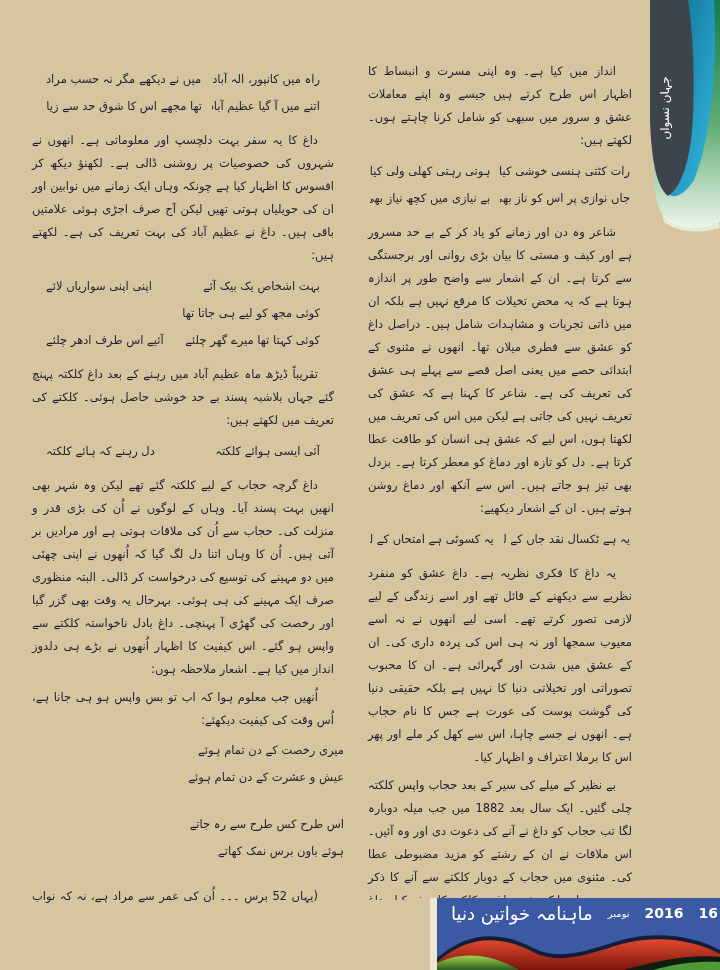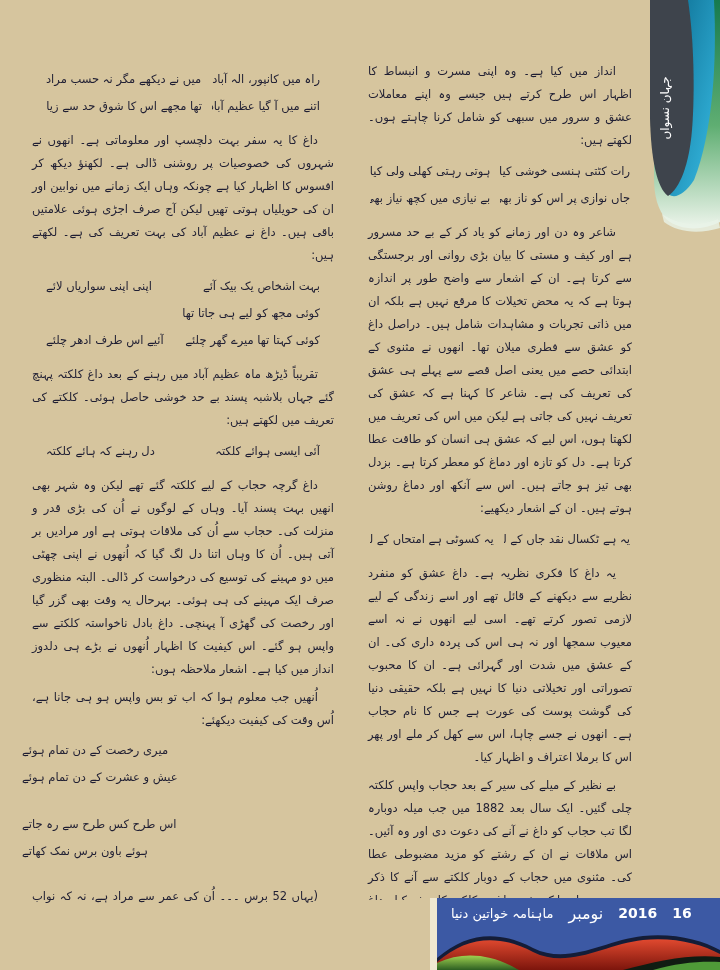--- a/index.html
+++ b/index.html
@@ -16,41 +16,41 @@
   .col-right{left:358px;width:284px;height:840px;}
   .col-left{left:22px;width:322px;height:846px;}
   .para{margin:0 10px 5px;text-indent:16px;}
   .couplet{margin:6px 0 9px;}
   .cline{
     display:flex;justify-content:space-between;gap:10px;
     padding:0 12px;line-height:27px;white-space:nowrap;text-indent:0;
   }
   .col-left .cline{padding:0 24px;}
   .hemi{overflow:hidden;}
-  .verse{margin:4px 0 20px;text-align:left;line-height:27px;}
+  .verse{margin:4px 0 20px;text-align:right;line-height:27px;}
   
   .masthead{position:absolute;top:0;right:0;width:78px;height:232px;}
   .masthead svg{position:absolute;inset:0;}
   .vtitle{
     position:absolute;left:-18px;top:98px;width:88px;height:20px;
     transform:rotate(-90deg);color:#ffffff;font-size:12px;
     text-align:center;letter-spacing:1px;direction:rtl;
   }
   
   .footer-strip{
     position:absolute;left:430px;top:898px;width:7px;height:72px;
     background:#efe8d1;
   }
   .footer-bar{
     position:absolute;left:437px;top:898px;width:283px;height:30px;
     background:#3c59a4;color:#ffffff;display:flex;align-items:center;
     gap:15px;padding-left:14px;box-sizing:border-box;direction:ltr;
   }
-  .footer-bar .mag{font-size:13px;direction:rtl;}
-  .footer-bar .month{font-size:16px;direction:rtl;}
+  .footer-bar .mag{font-size:18px;direction:rtl;}
+  .footer-bar .month{font-size:10px;direction:rtl;}
   .footer-bar .year,.footer-bar .pgnum{font-weight:bold;font-size:14px;}
   .footer-art{position:absolute;left:437px;top:928px;width:283px;height:42px;}
 </style>
 </head>
 <body>
 
 <div class="page">
 
   <div class="masthead">
     <svg viewBox="0 0 78 232" width="78" height="232" aria-hidden="true">

